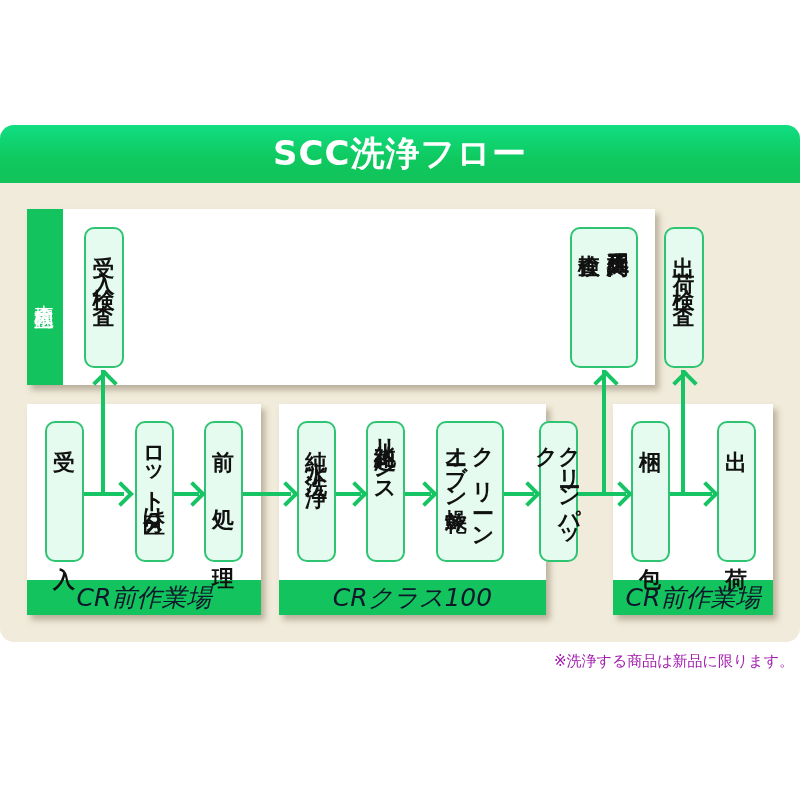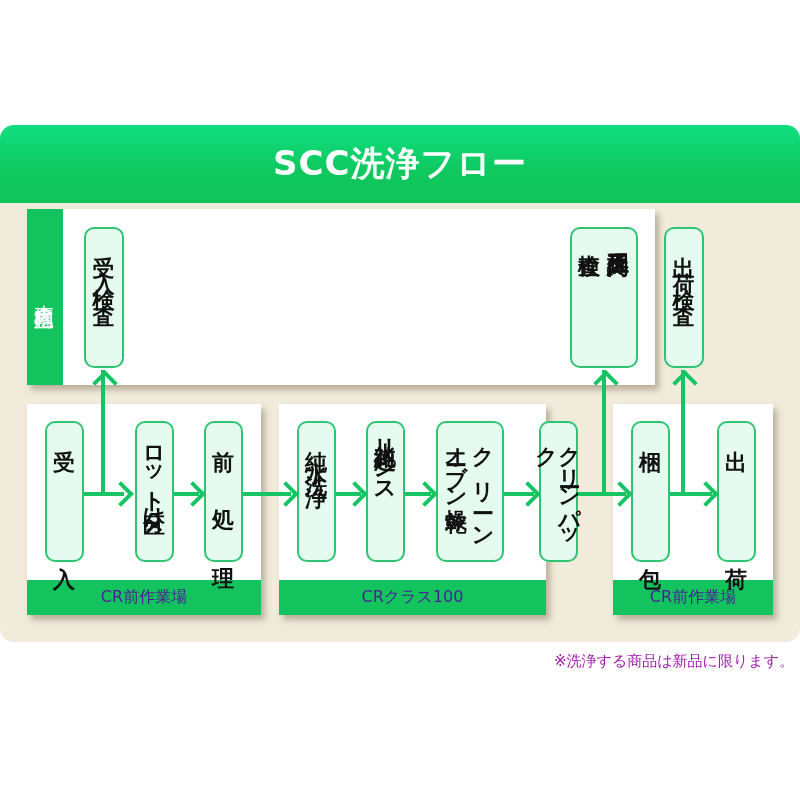--- a/index.html
+++ b/index.html
@@ -1,35 +1,35 @@
 <!DOCTYPE html>
 <html><head>
 <meta charset="utf-8">
 <style>
   html, body { margin:0; padding:0; }
   body { width:800px; height:800px; background:#ffffff; position:relative; overflow:hidden;
          font-family:"DejaVu Sans", sans-serif; }
   .panel { position:absolute; left:0; top:125px; width:800px; height:517px; background:#f1ebdb;
            border-radius:14px; }
-  .title-bar { position:absolute; left:0; top:125px; width:800px; height:78px;
+  .title-bar { position:absolute; left:0; top:125px; width:800px; height:58px;
                background:linear-gradient(#10de82, #0fc85e 60%, #11c35a);
                border-radius:14px 14px 0 0; display:flex; align-items:center; justify-content:center; }
   .title-bar span { color:#ffffff; font-size:34px; font-weight:bold; letter-spacing:1px; }
 
   .box { position:absolute; background:#ffffff; box-shadow:4px 5px 6px rgba(120,105,80,0.45); }
   .inspect-panel { left:27px; top:209px; width:628px; height:176px; }
   .inspect-strip { position:absolute; left:0; top:0; width:36px; height:100%; background:#12c35e;
                    display:flex; align-items:center; justify-content:center; }
   .inspect-strip span { writing-mode:vertical-rl; text-orientation:upright; color:#fff;
                         font-size:20px; letter-spacing:-2px; }
 
   .zone { top:404px; height:211px; }
   .zone .bar { position:absolute; left:0; bottom:0; width:100%; height:35px; background:#12c35e;
                display:flex; align-items:center; justify-content:center; }
-  .zone .bar span { color:#4c1d95; font-size:16px; }
+  .zone .bar span { color:#0f172a; font-size:25px;font-style:italic; }
   .zone1 { left:27px; width:234px; }
   .zone2 { left:279px; width:267px; }
   .zone3 { left:613px; width:160px; }
 
   .pill { position:absolute; background:#e6fbef; border:2px solid #2fc472; border-radius:10px;
           box-sizing:border-box; display:flex; justify-content:center; }
   .pill .v { writing-mode:vertical-rl; text-orientation:upright; font-size:22px; color:#111;
              font-weight:bold; line-height:1.05; }
   .pill.spread .v { display:flex; justify-content:space-between; height:100%; }
   .pill.spread { padding:10px 0; }

